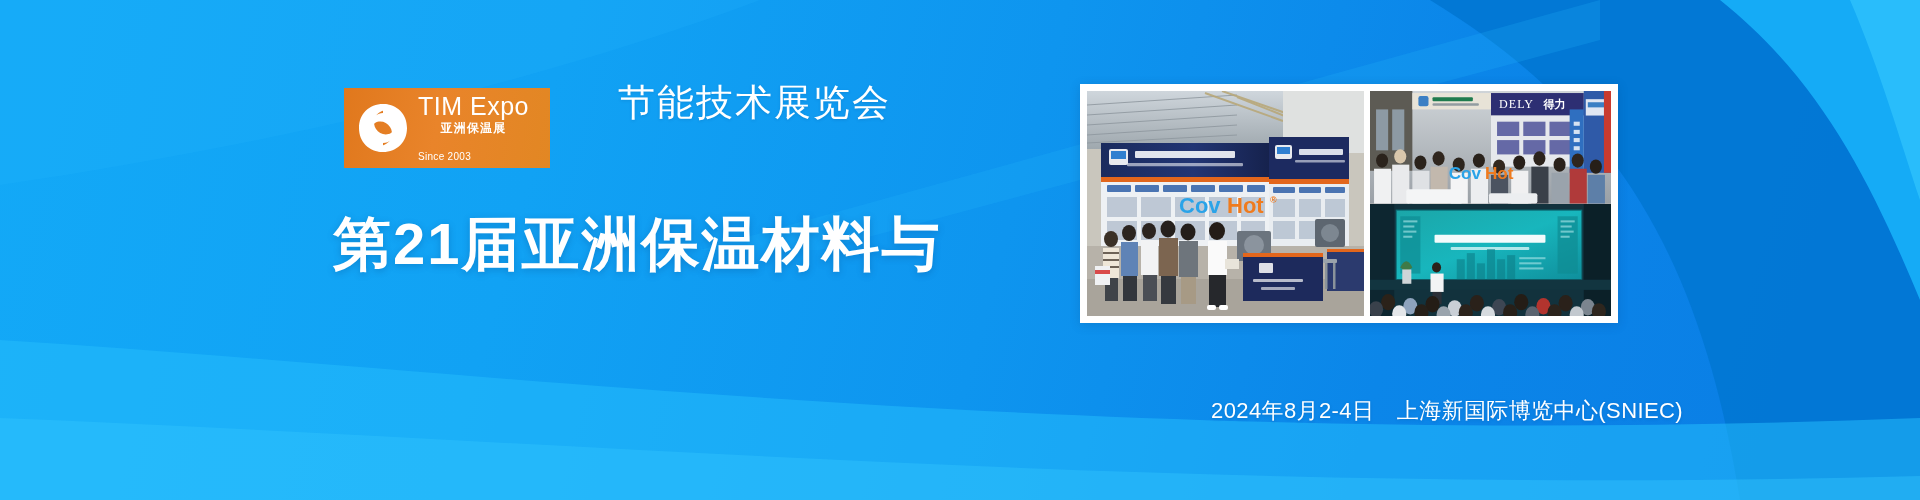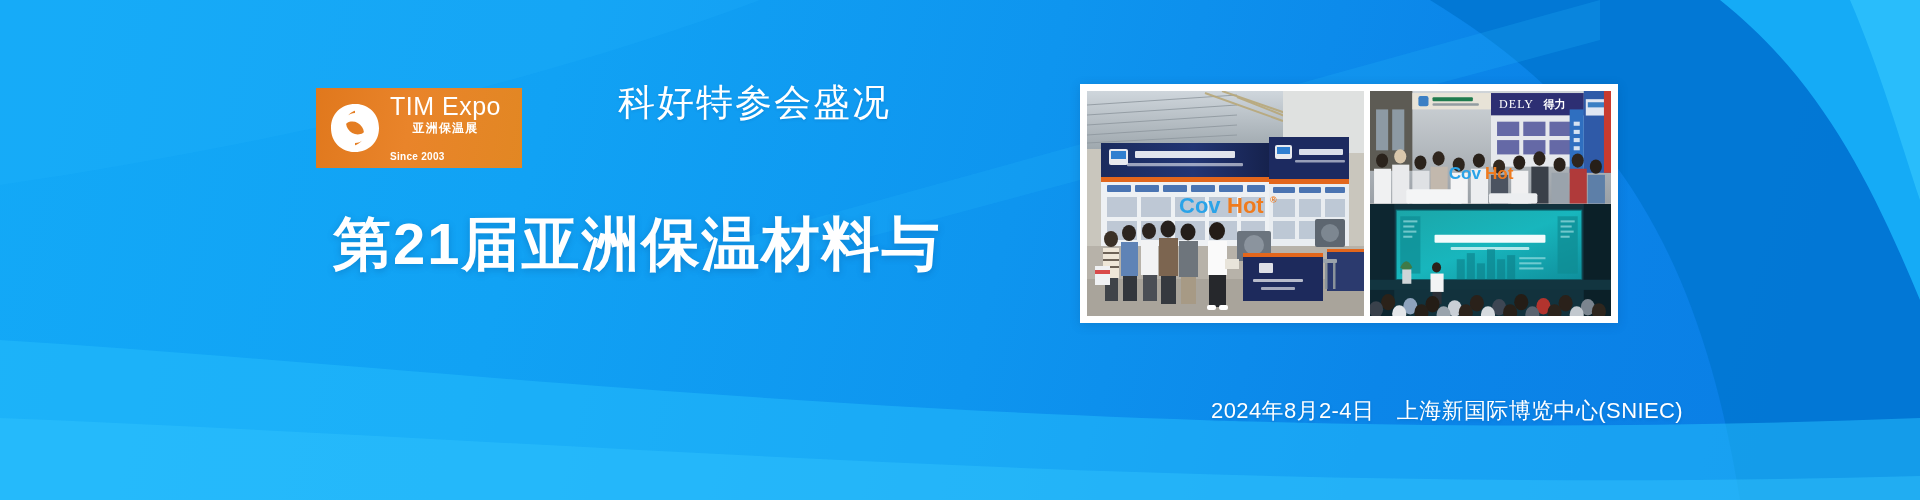--- a/index.html
+++ b/index.html
@@ -19,21 +19,21 @@
   
   .wave {
     position: absolute;
     pointer-events: none;
   }
   .wave svg { display: block; }
 
   
   #logo-badge {
     position: absolute;
-    left: 316px;
+    left: 344px;
     top: 88px;
     width: 206px;
     height: 80px;
     background: linear-gradient(100deg, #e0781d 0%, #e9842a 45%, #e28723 100%);
     display: flex;
     align-items: center;
     padding-left: 12px;
     box-sizing: border-box;
   }
   #logo-mark {
@@ -60,21 +60,21 @@
     font-size: 12px;
     font-weight: 700;
     letter-spacing: 1.2px;
     margin-top: 3px;
     white-space: nowrap;
     text-align: center;
   }
   #logo-since {
     color: #ffffff;
     font-size: 10px;
-    font-weight: 700;
+    font-weight: 400;
     letter-spacing: 0.3px;
     margin-top: 18px;
     white-space: nowrap;
   }
 
   
   #tagline {
     position: absolute;
     left: 618px;
     top: 78px;
@@ -197,21 +197,21 @@
                  C38,30 39,27 39,24 C41,28 40,34 36,38 C33,41 30,42 27,42 Z" fill="#ffffff"></path>
       </svg>
     </div>
     <div id="logo-textblock">
       <div id="logo-title">TIM Expo</div>
       <div id="logo-subtitle">亚洲保温展</div>
       <div id="logo-since">Since 2003</div>
     </div>
   </div>
 
-  <div id="tagline">科好特参会盛况</div>
+  <div id="tagline">节能技术展览会</div>
 
   <div id="headline">
     <span class="hl-line">第21届亚洲保温材料与</span>
   </div>
 
   <div id="collage">
 
     <div id="photo-booth">
       <svg class="photo-svg" viewBox="0 0 277 225" preserveAspectRatio="none" xmlns="http://www.w3.org/2000/svg">
         <defs>

